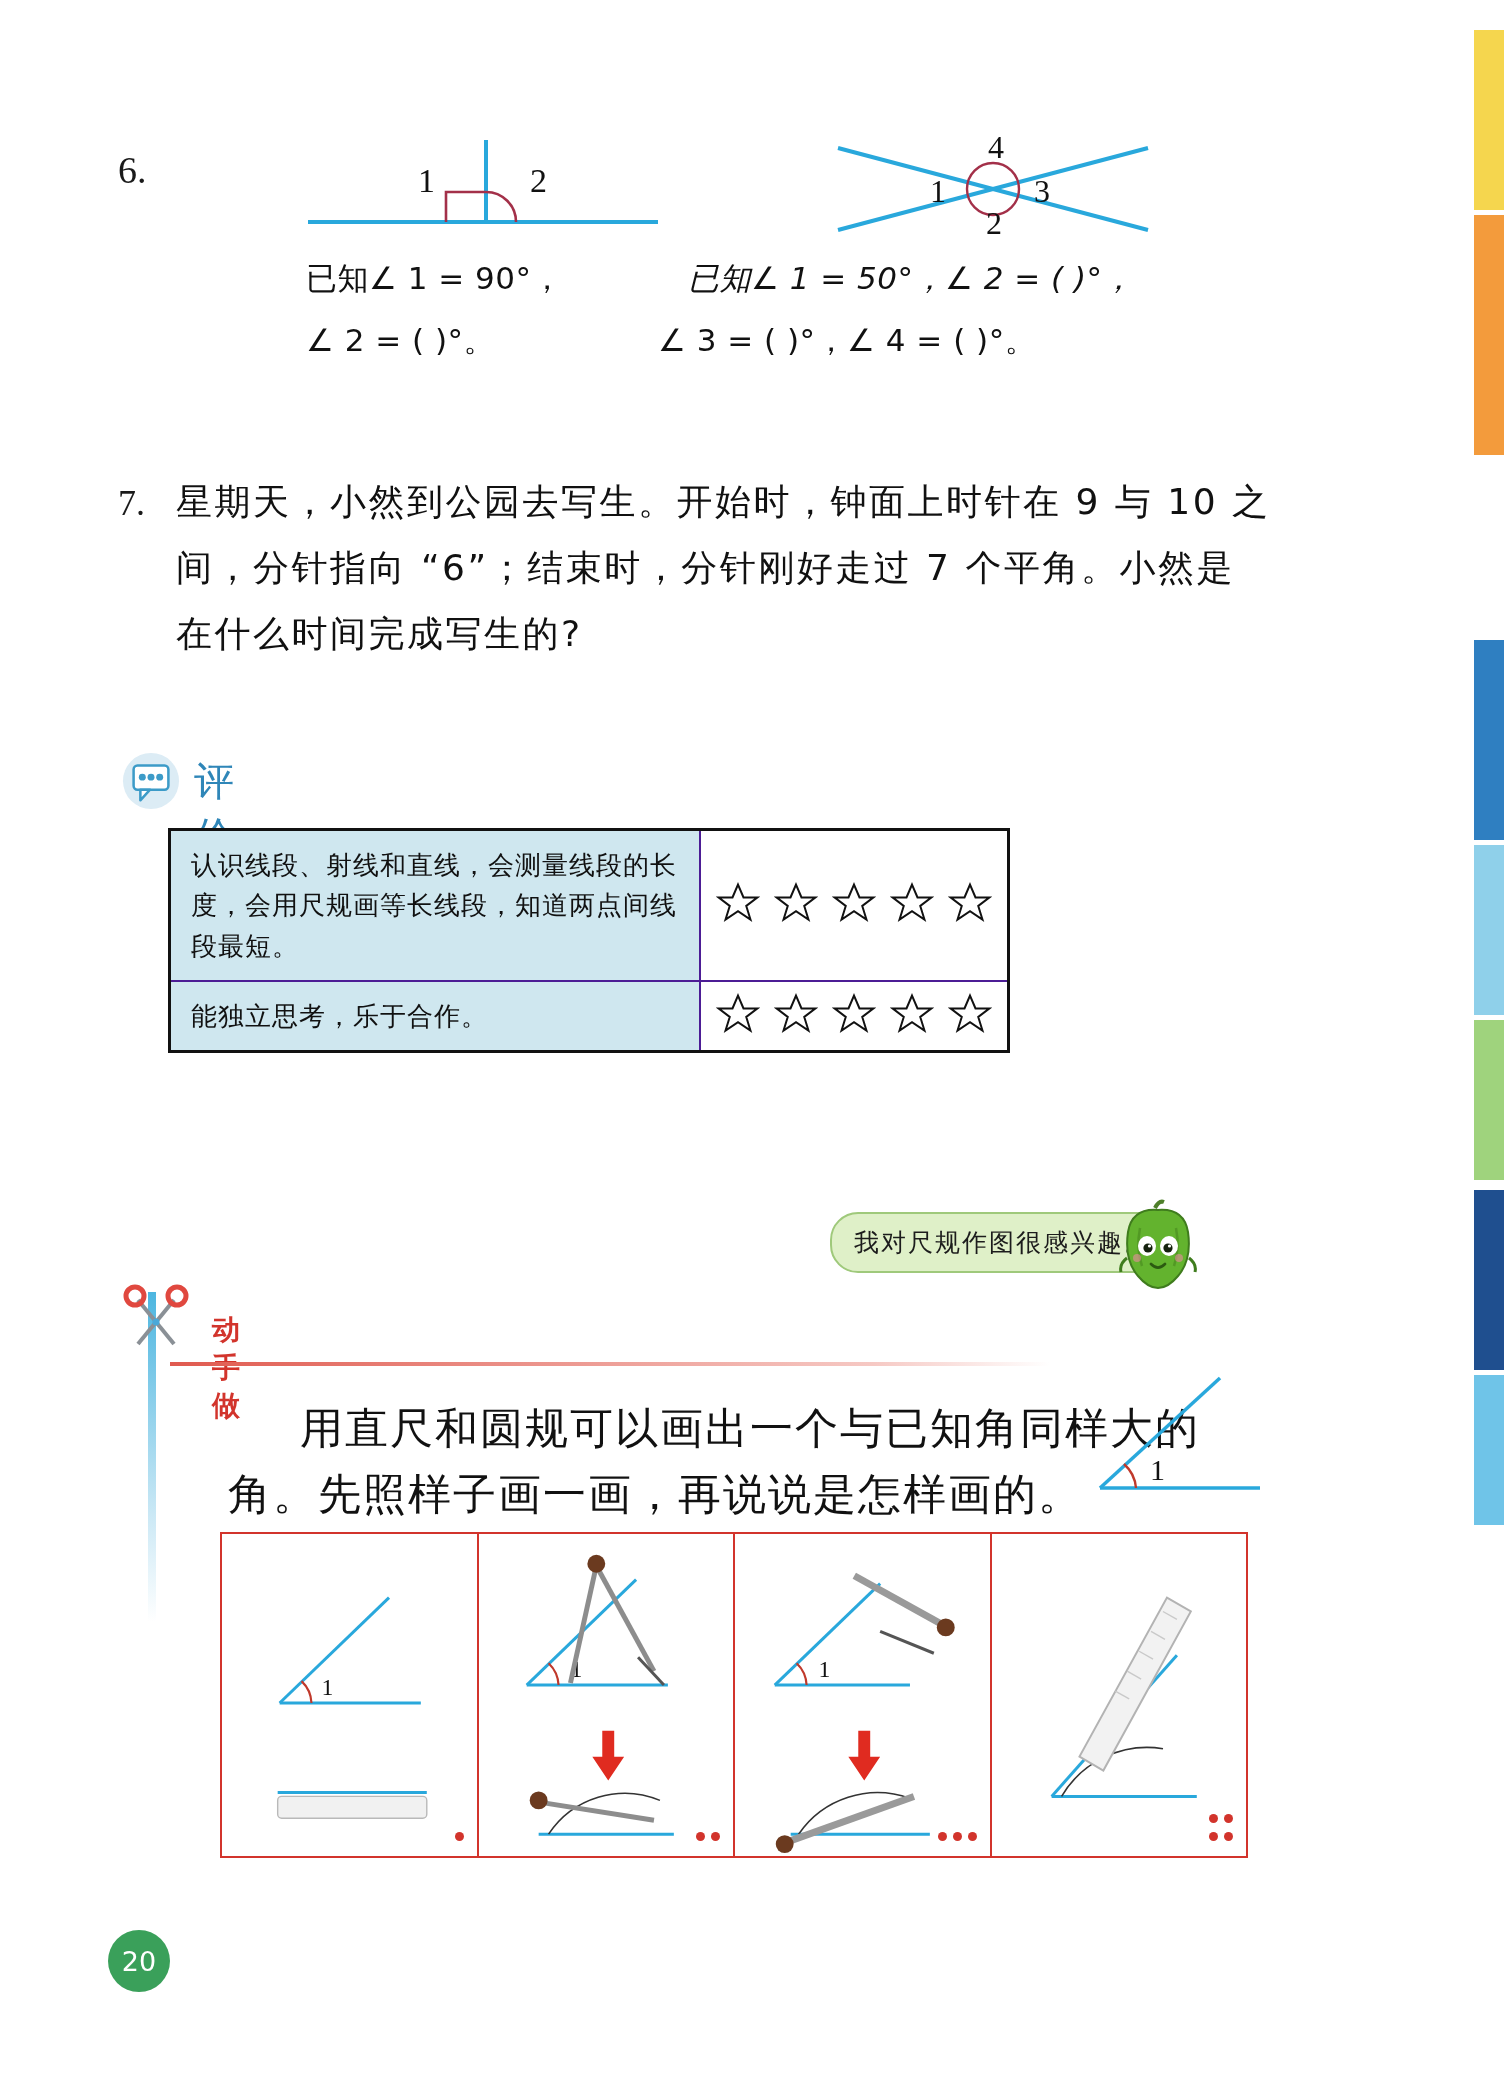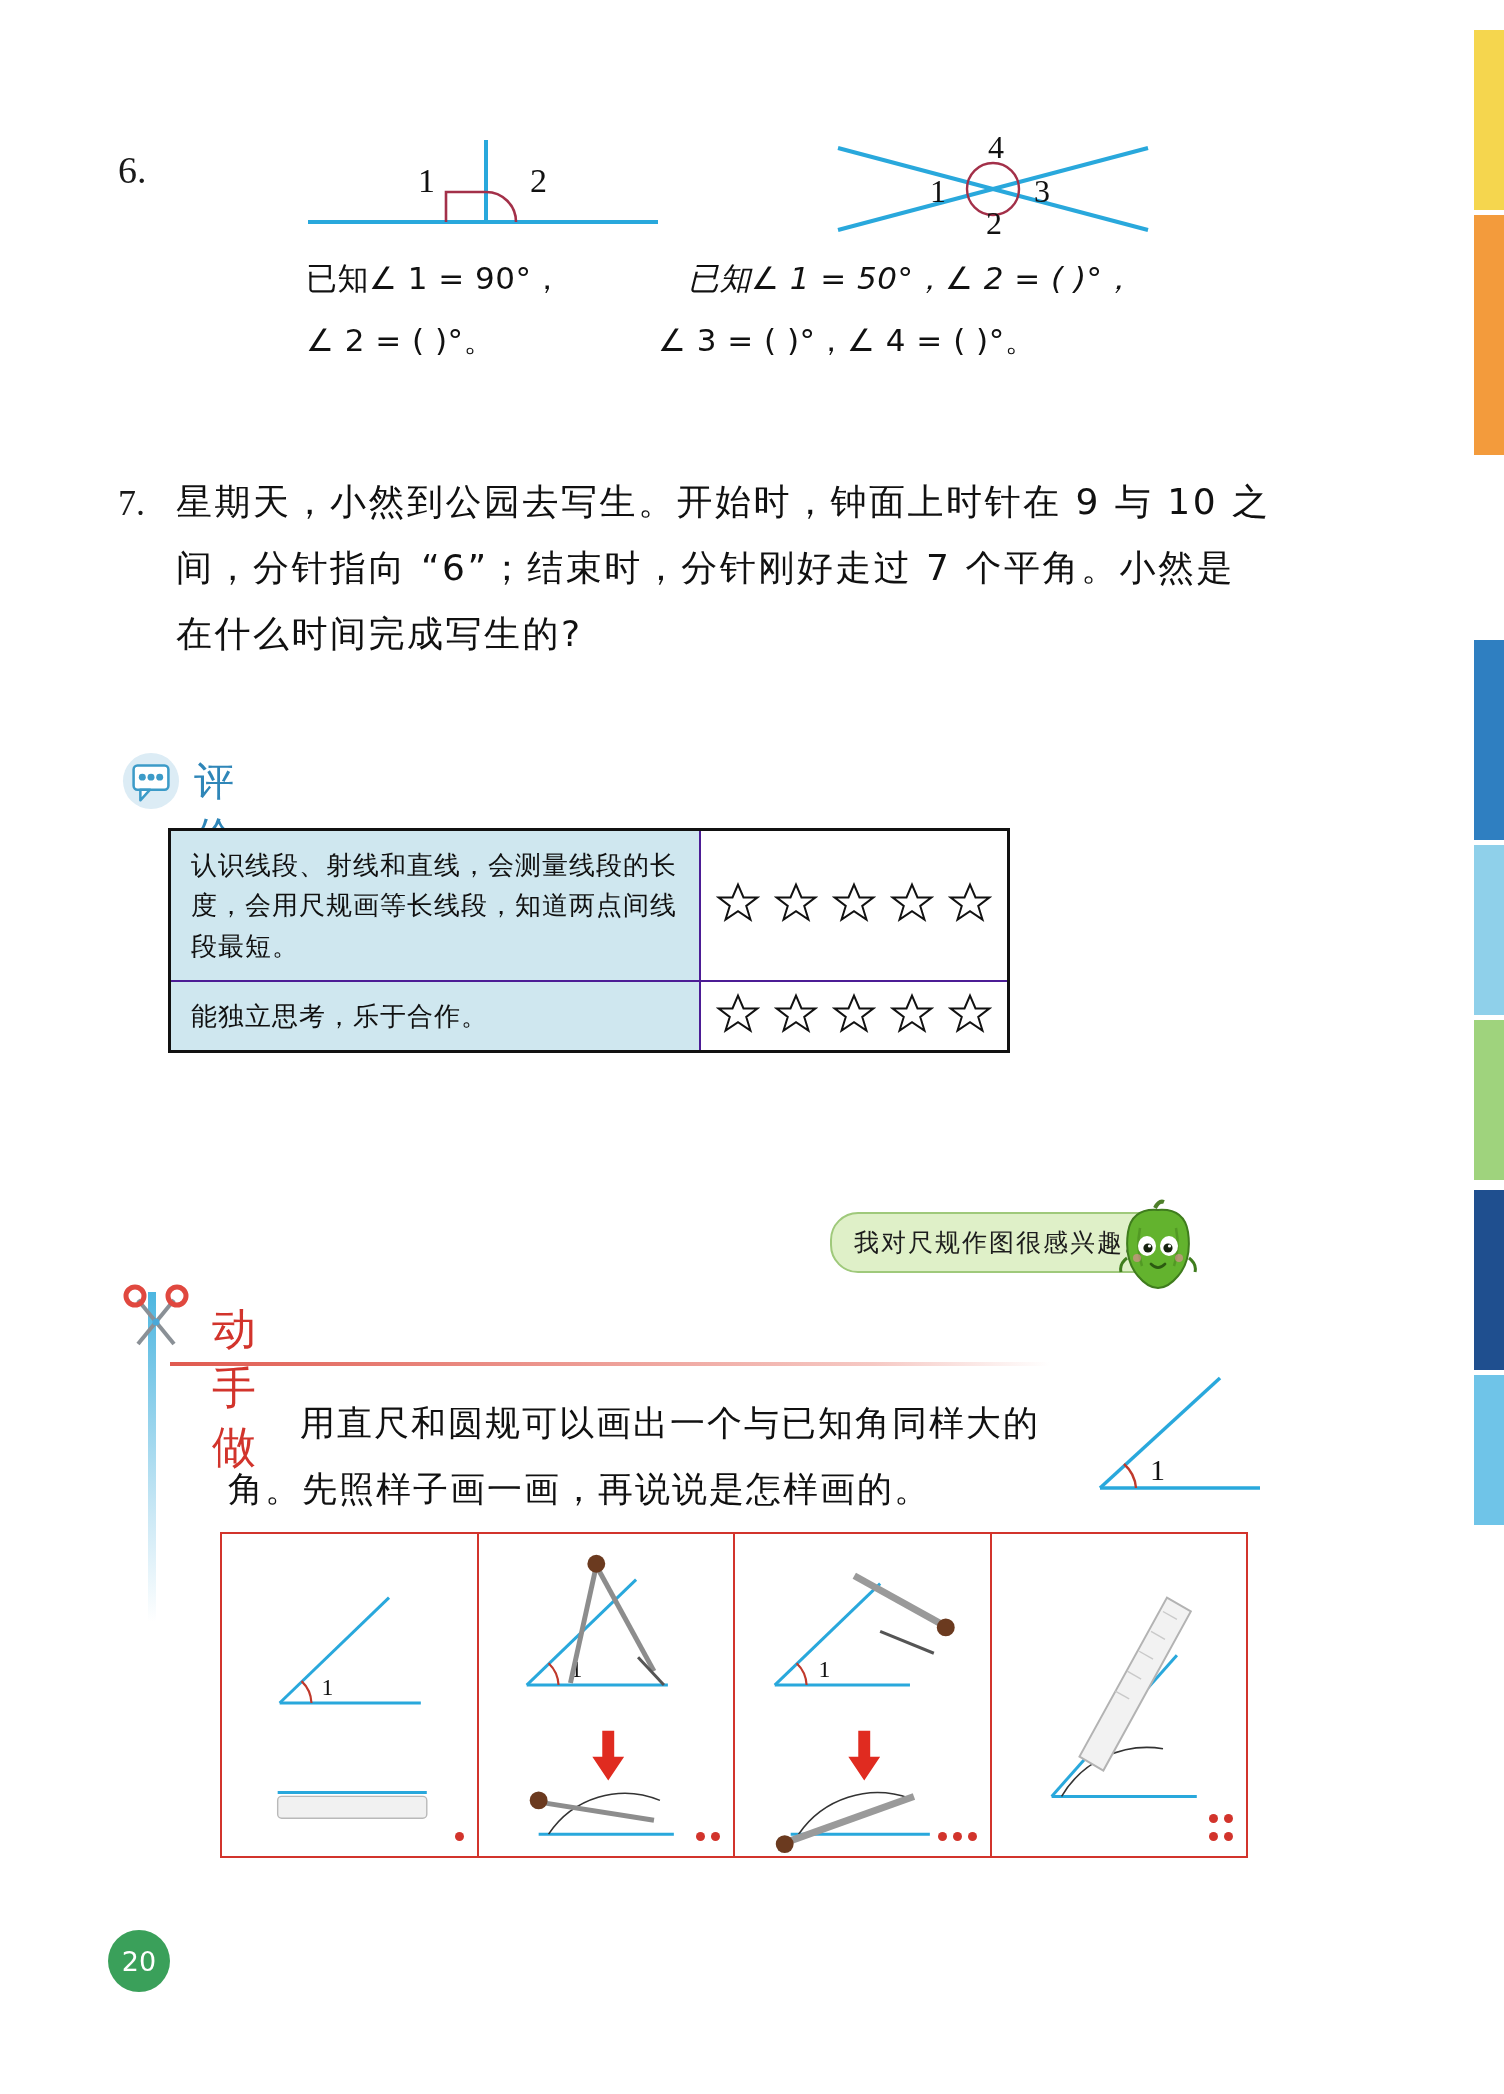--- a/index.html
+++ b/index.html
@@ -79,34 +79,34 @@
     background:#dff0c8; border:2px solid #9fc97b; border-radius:28px;
     padding:12px 22px; font-family:"DejaVu Sans", sans-serif;
     font-size:25px; color:#1c1c1c; letter-spacing:2px;
   }
   #mascot { position:absolute; left:285px; top:-18px; width:86px; height:100px; }
 
   
   #hands-head { position:absolute; left:160px; top:1300px; }
   #scissors-icon { position:absolute; left:-38px; top:-20px; width:72px; height:76px; }
   #hands-title {
-    position:absolute; left:52px; top:0px; font-size:44px; color:#d2342c;
-    font-family:"DejaVu Sans", sans-serif; font-weight:normal; letter-spacing:3px;
+    position:absolute; left:52px; top:11px; font-size:28px; color:#d2342c;
+    font-family:"DejaVu Sans", sans-serif; font-weight:bold; letter-spacing:3px;
   }
   #hands-rule {
     position:absolute; left:170px; top:1362px; width:880px; height:4px;
     background:linear-gradient(to right,#e05a4f,#f6c9c4 80%, #ffffff);
   }
   #left-bar {
     position:absolute; left:148px; top:1292px; width:8px; height:330px;
     background:linear-gradient(to bottom,#4db6e0,#cfeaf6 70%,#ffffff);
   }
 
   .hd-line {
-    position:absolute; font-size:35px; color:#111;
+    position:absolute; font-size:43px; color:#111;
     font-family:"DejaVu Sans", sans-serif; letter-spacing:2px; white-space:nowrap;
   }
   #hd1 { left:300px; top:1400px; }
   #hd2 { left:228px; top:1466px; }
 
   #angle-sample { position:absolute; left:1080px; top:1368px; width:200px; height:150px; }
 
   
   #panels {
     position:absolute; left:220px; top:1532px; width:1024px; height:322px;

